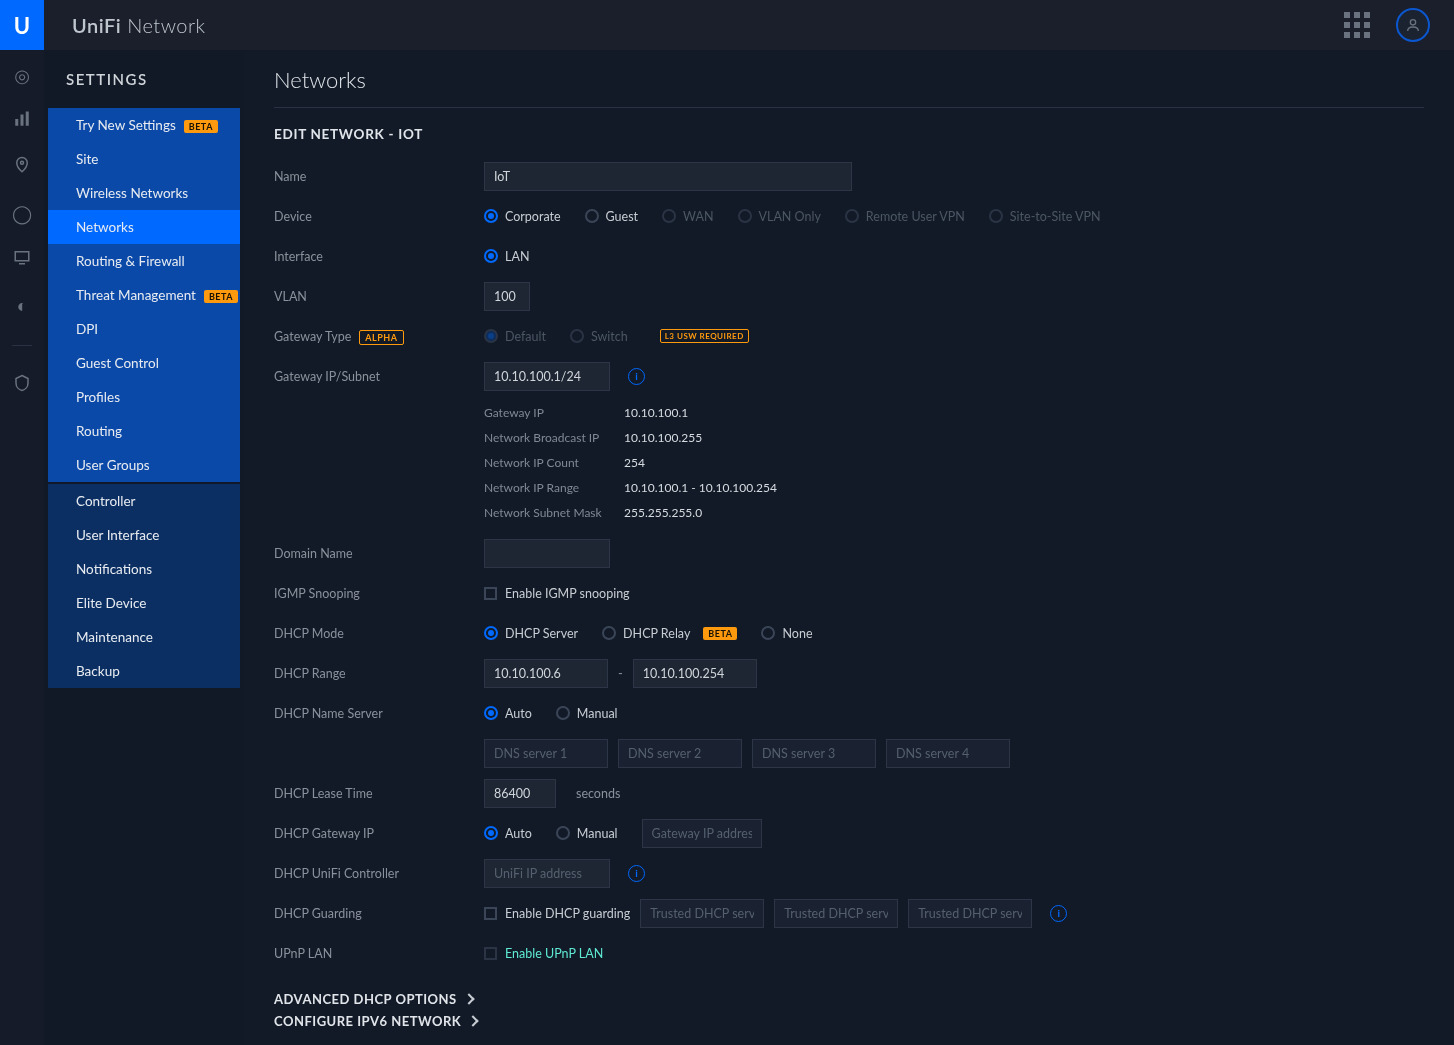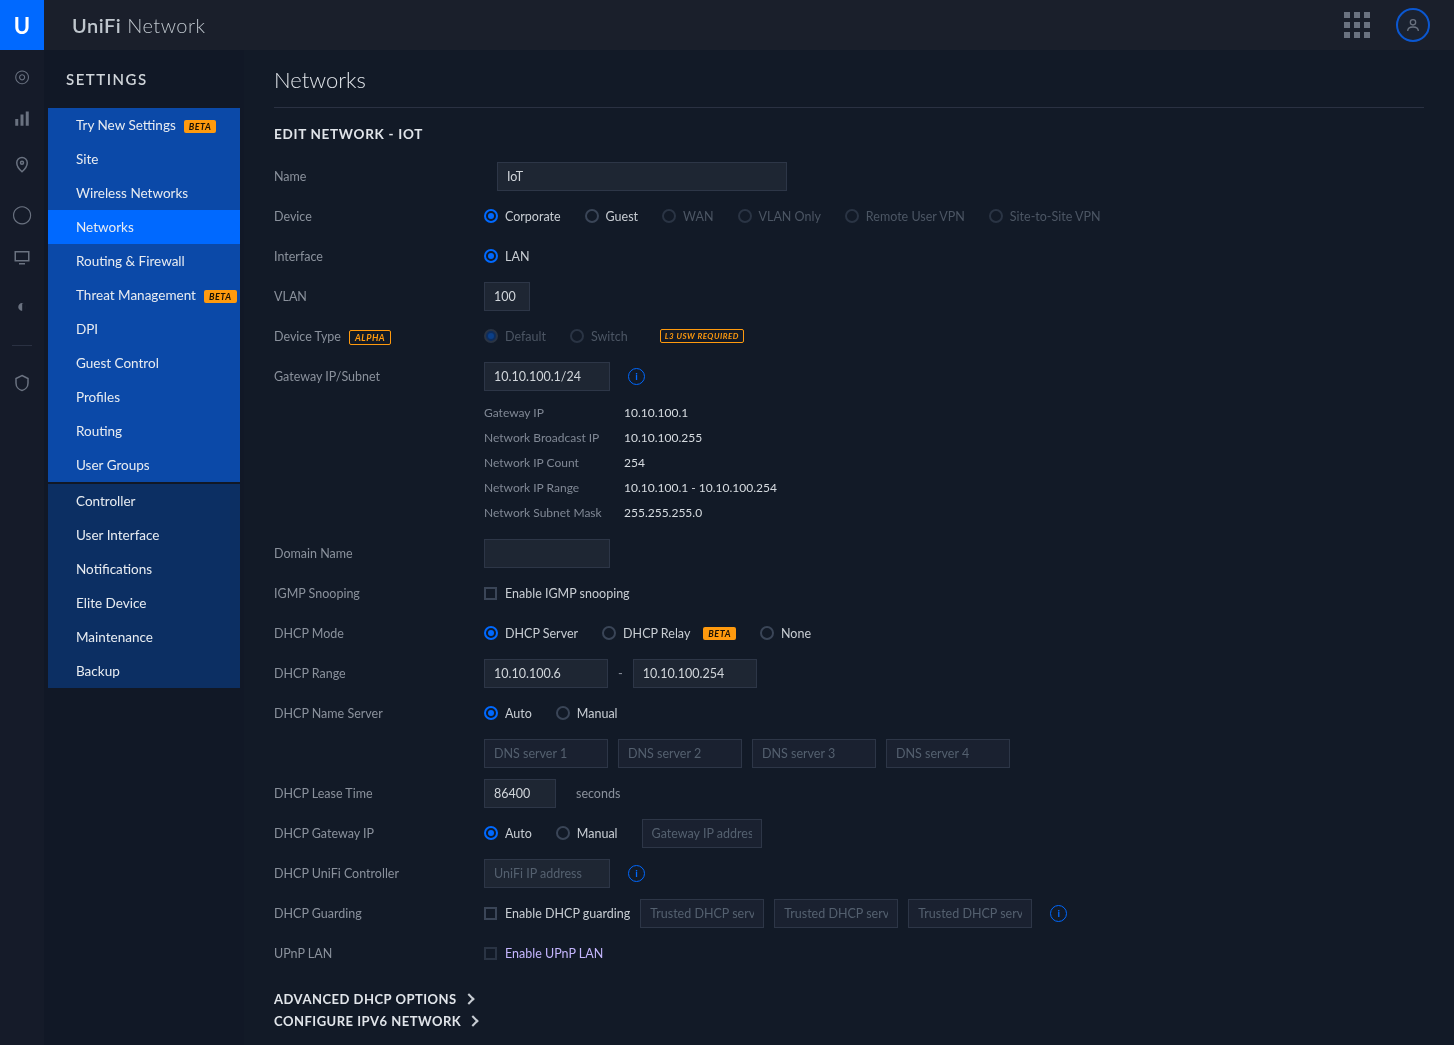--- a/index.html
+++ b/index.html
@@ -21,55 +21,55 @@
 .rail .sep { width:20px; height:1px; background:#2a3142; margin:4px 0; }
 
 
 .sidebar { position:absolute; top:50px; left:44px; width:200px; bottom:0; background:#111826; }
 .sidebar h2 { font-size:15px; font-weight:600; letter-spacing:1.5px; color:#d0d5da; padding:20px 0 20px 22px; }
 .nav-group { background:#0b49a8; margin:0 4px; }
 .nav-item { display:flex; align-items:flex-end; padding:9px 0 9px 28px; font-size:13.5px; color:#e8ecf1; cursor:pointer; position:relative; }
 .nav-item.active { background:#0069ff; }
 .nav-item.active::after { content:""; position:absolute; right:-8px; top:50%; transform:translateY(-50%); border:8px solid transparent; border-left-color:#0069ff; }
 .nav-group.second { background:#0c2f63; margin-top:2px; }
-.badge { margin-left:8px; font-size:9px; font-weight:700; padding:1px 5px; border-radius:2px; letter-spacing:.5px;font-style:italic; }
+.badge { margin-left:8px; font-size:9px; font-weight:700; padding:1px 5px; border-radius:2px; letter-spacing:.5px; }
 .badge.beta { background:#ff9a0e; color:#1a1205; }
 .badge.alpha { border:1px solid #ff9a0e; color:#ff9a0e; background:transparent; }
 .badge.req { border:1px solid #ff9a0e; color:#ff9a0e; background:transparent; font-size:8px; padding:1px 4px; }
 
 
 .main { position:absolute; top:50px; left:244px; right:0; bottom:0; padding:16px 30px 30px 30px; overflow-y:auto; }
 .main h1 { font-size:22px; font-weight:300; color:#dfe3e8; }
 .hr { height:1px; background:#2a3142; margin:14px 0 18px 0; }
 .section-title { font-size:13.5px; font-weight:700; letter-spacing:.7px; color:#e1e5ea; margin-bottom:18px; }
 
 .row { display:flex; align-items:center; min-height:32px; margin-bottom:8px; }
 .row .label { width:210px; flex-shrink:0; font-size:12.5px; color:#8a919c; }
 .row .field { display:flex; align-items:center; gap:10px; flex-wrap:wrap; }
 
 input[type=text].tx { background:#1e2633; border:1px solid #2d3647; color:#d0d5da; font-size:12.5px; padding:6px 9px; outline:none; }
-input[type=text].tx.lg { width:290px;margin-left:13px; }
+input[type=text].tx.lg { width:368px; }
 input[type=text].tx.sm { width:46px; }
 input[type=text].tx.md { width:126px; }
 input[type=text].tx.med { width:124px; }
 input.tx::placeholder { color:#54606f; }
 input.tx:disabled { color:#4a5463; background:#1a2130; }
 
 .radio { display:inline-flex; align-items:center; gap:7px; font-size:12.5px; cursor:pointer; margin-right:14px; }
 .radio .dot { width:14px; height:14px; border-radius:50%; border:2px solid #3a4557; position:relative; }
 .radio.checked .dot { border-color:#0069ff; }
 .radio.checked .dot::after { content:""; position:absolute; inset:2px; background:#0069ff; border-radius:50%; }
 .radio.disabled { color:#4c5664; cursor:default; }
 .radio.disabled .dot { border-color:#2a3444; }
 .radio.fixed .dot { border-color:#2a3444; background:#0069ff40;}
 .radio.fixed .dot::after{content:"";position:absolute;inset:2px;background:#0b3f87;border-radius:50%;}
 
 .chk { display:inline-flex; align-items:center; gap:8px; font-size:12.5px; cursor:pointer; }
 .chk .box { width:13px; height:13px; border:2px solid #3a4557; }
-.chk.disabled { color:#c4b5fd; }
+.chk.disabled { color:#5eead4; }
 .chk.disabled .box { border-color:#2a3444; }
 
 .info-circle { width:17px;height:17px;border:1.5px solid #0069ff;border-radius:50%;color:#0069ff;font-size:10px;font-weight:700;display:inline-flex;align-items:center;justify-content:center;margin-left:8px; }
 
 .subgrid { margin-left:210px; }
 .subrow { display:flex; font-size:12px; padding:5px 0; }
 .subrow .k { width:140px; color:#808895; }
 .subrow .v { color:#d6dbe0; }
 
 .expander { display:flex; align-items:center; gap:8px; font-size:13px; font-weight:700; letter-spacing:.5px; color:#e1e5ea; cursor:pointer; margin:6px 0; }
@@ -244,21 +244,21 @@
   </div>
 
   <div class="row">
     <div class="label">VLAN</div>
     <div class="field">
         <input type="text" class="tx sm" value="100" style="">
       </div>
   </div>
 
   <div class="row">
-    <div class="label"><span>Device Type</span><span class="badge alpha">ALPHA</span></div>
+    <div class="label"><span>Gateway Type</span><span class="badge alpha">ALPHA</span></div>
     <div class="field">
       <label class="radio fixed disabled">
           <span class="dot"></span>
           <span>Default</span>
         </label>
       <label class="radio disabled">
           <span class="dot"></span>
           <span>Switch</span>
         </label>
       <span class="badge req">L3 USW REQUIRED</span>

